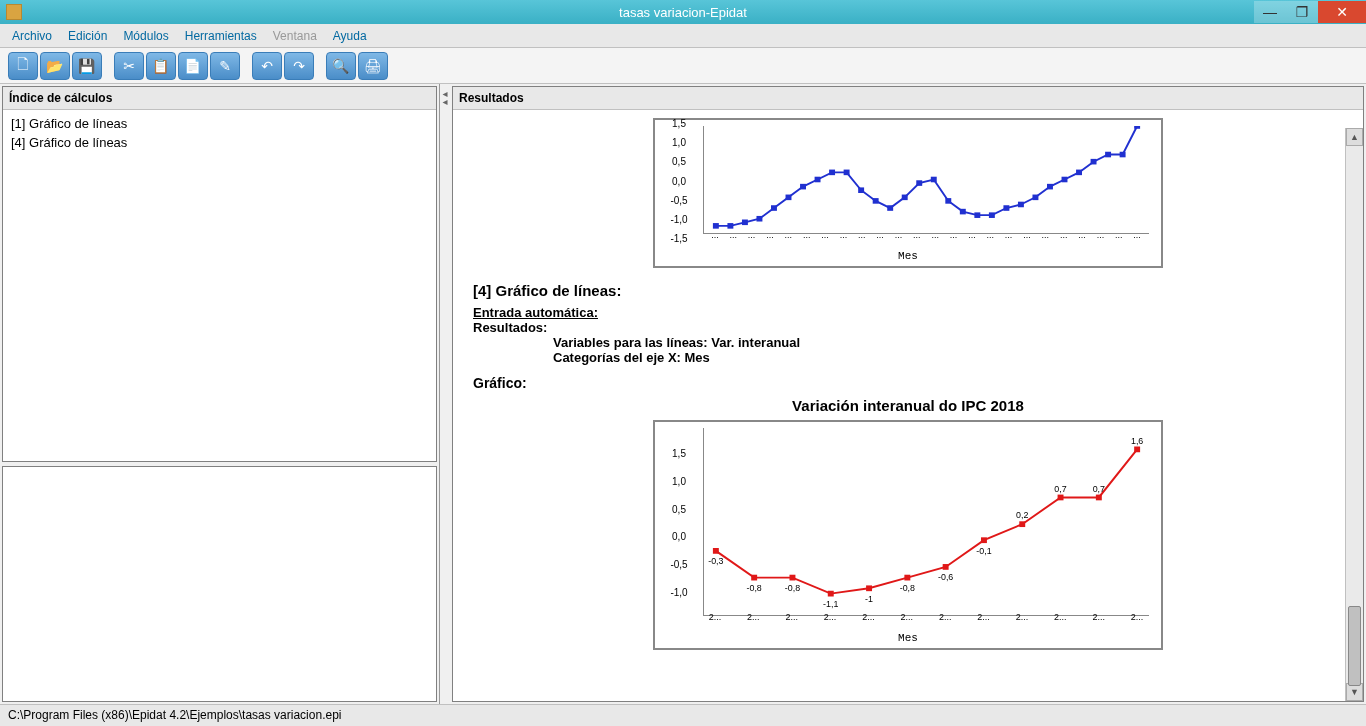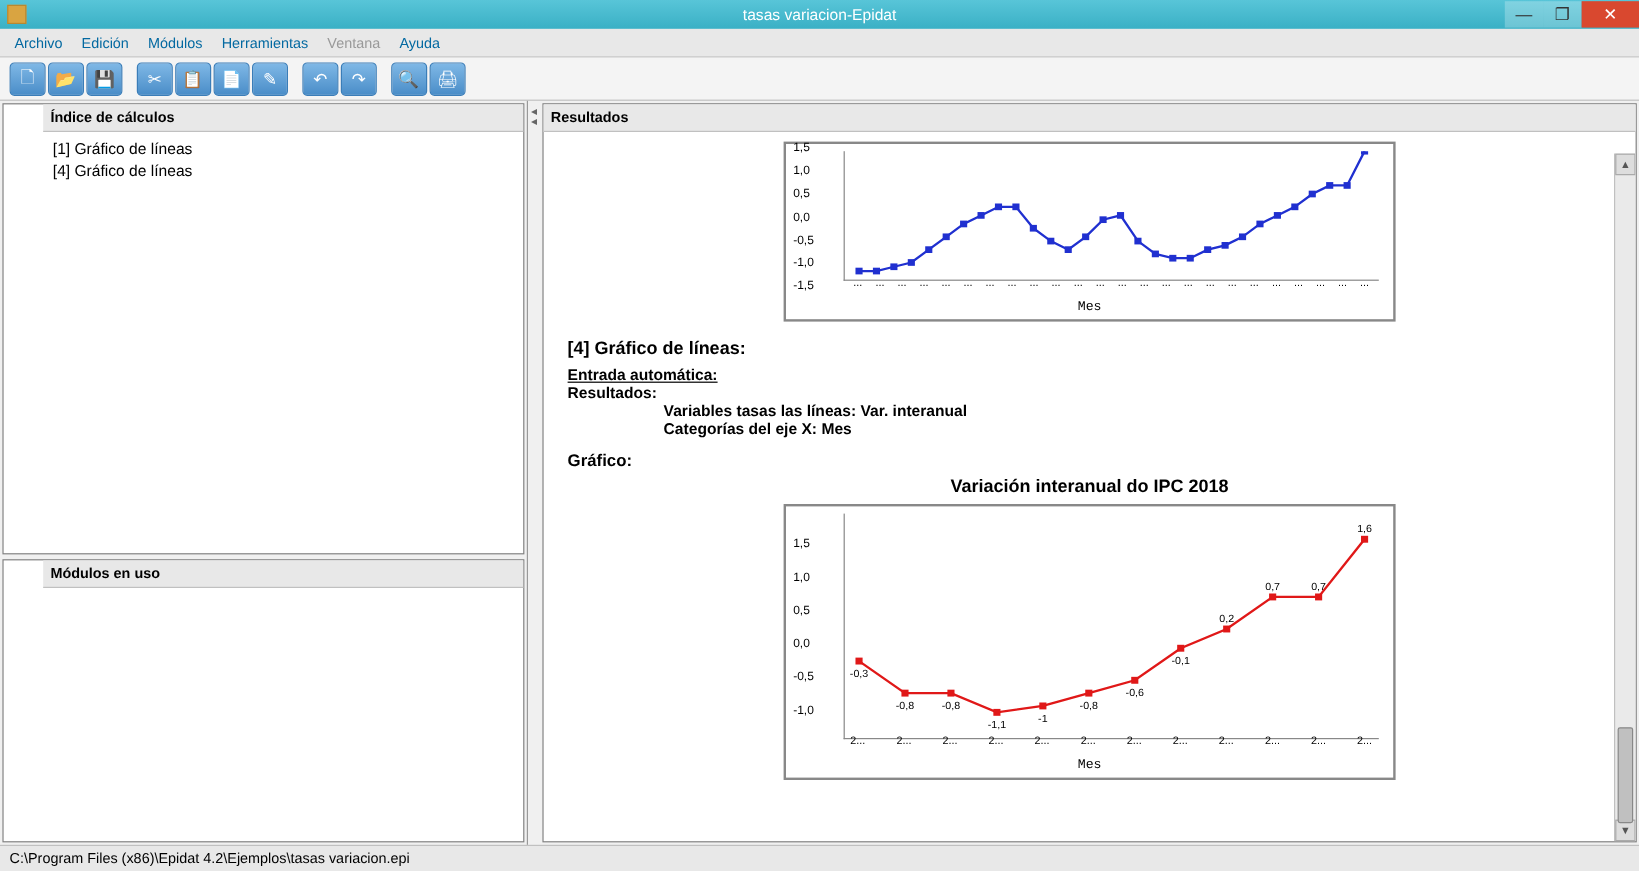--- a/index.html
+++ b/index.html
@@ -17,21 +17,21 @@
   .menu-item { padding: 3px 8px; color: #0369a1; cursor: default; }
   .menu-item.disabled { color: #999; }
   
   .toolbar { height: 36px; background: #f4f4f4; display: flex; align-items: center; gap: 2px; padding: 2px 8px; border-bottom: 1px solid #c0c0c0; }
   .tb-btn { width: 30px; height: 28px; background: linear-gradient(#7fb8e6, #4a8dc8); border: 1px solid #3a7db8; border-radius: 4px; display: flex; align-items: center; justify-content: center; color: #fff; font-size: 14px; }
   .tb-sep { width: 8px; }
   
   .main-area { display: flex; height: calc(726px - 24px - 24px - 36px - 22px); }
   
   .left-col { width: 440px; display: flex; flex-direction: column; border-right: 1px solid #999; }
-  .panel { border: 1px solid #808080; margin: 2px; background: #fff; display: flex; flex-direction: column; padding-left: 33px; }
+  .panel { border: 1px solid #808080; margin: 2px; background: #fff; display: flex; flex-direction: column; }
   .panel-header { background: #e8e8e8; padding: 4px 6px; font-weight: bold; font-size: 12px; border-bottom: 1px solid #c0c0c0; }
   .panel-body { flex: 1; overflow: auto; padding: 4px; }
   .panel-indice { flex: 1.6; }
   .panel-modulos { flex: 1; }
   .indice-item { padding: 2px 4px; color: #000; font-size: 13px; }
   
   .divider { width: 10px; display: flex; align-items: flex-start; justify-content: center; padding-top: 6px; }
   .divider-arrow { font-size: 10px; color: #666; line-height: 8px; }
   
   .right-col { flex: 1; display: flex; flex-direction: column; }
@@ -42,21 +42,21 @@
   .scroll-arrow { height: 18px; background: #ddd; border: 1px solid #aaa; display: flex; align-items: center; justify-content: center; font-size: 9px; color: #555; }
   .scroll-track { flex: 1; position: relative; }
   .scroll-thumb { position: absolute; left: 2px; right: 2px; top: 460px; height: 80px; background: #c0c0c0; border: 1px solid #888; border-radius: 2px; }
   
   .chart-box { border: 2px solid #888; padding: 4px 4px 4px 4px; margin: 0 auto 10px; background: #fff; position: relative; }
   .chart-box.top { width: 510px; height: 150px; }
   .chart-box.bottom { width: 510px; height: 230px; }
   .chart-title { text-align: center; font-weight: bold; font-size: 15px; margin: 6px 0; }
   .chart-area { position: relative; width: 100%; height: 100%; }
   .y-axis { position: absolute; left: 0; top: 0; bottom: 28px; width: 42px; }
-  .y-tick { position: absolute; right: 4px; font-size: 10px; text-align: left; width: 36px; }
+  .y-tick { position: absolute; right: 4px; font-size: 10px; text-align: center; width: 36px; }
   .plot-region { position: absolute; left: 44px; right: 8px; top: 2px; bottom: 28px; border-left: 1px solid #888; border-bottom: 1px solid #888; }
   .x-label { position: absolute; bottom: 12px; left: 0; right: 0; text-align: center; font-size: 11px; font-family: Liberation Mono, monospace; }
   .x-ticks { position: absolute; left: 44px; right: 8px; bottom: 22px; height: 10px; }
   .x-tick { position: absolute; font-size: 9px; text-align: center; width: 20px; transform: translateX(-10px); }
   
   .section-title { font-weight: bold; font-size: 15px; margin: 14px 0 6px; }
   .entry-line { font-size: 13px; font-weight: bold; text-decoration: underline; margin-top: 4px; }
   .var-line { font-size: 13px; font-weight: bold; }
   .indent { margin-left: 80px; font-size: 13px; font-weight: bold; }
   .graf-label { font-size: 14px; font-weight: bold; margin-top: 10px; }
@@ -130,21 +130,20 @@
 <div class="main-area">
   <div class="left-col">
     <div class="panel panel-indice">
       <div class="panel-header">Índice de cálculos</div>
       <div class="panel-body">
         <div class="indice-item">[1] Gráfico de líneas</div>
         <div class="indice-item">[4] Gráfico de líneas</div>
       </div>
     </div>
     <div class="panel panel-modulos">
-      <div class="panel-header">Módulos en uso</div>
       <div class="panel-body"></div>
     </div>
   </div>
 
   <div class="divider">
     <div>
       <div class="divider-arrow">◂</div>
       <div class="divider-arrow">◂</div>
     </div>
   </div>
@@ -227,21 +226,21 @@
                   <div class="x-tick" style="left: 93.2174%;">...</div>
                   <div class="x-tick" style="left: 97.3333%;">...</div>
                 </div>
               <div class="x-label" style="bottom:0">Mes</div>
             </div>
           </div>
 
           <div class="section-title">[4] Gráfico de líneas:</div>
           <div class="entry-line">Entrada automática:</div>
           <div class="var-line">Resultados:</div>
-          <div class="indent">Variables tasas las líneas: Var. interanual</div>
+          <div class="indent">Variables para las líneas: Var. interanual</div>
           <div class="indent">Categorías del eje X: Mes</div>
           <div class="graf-label">Gráfico:</div>
 
           <div class="chart-title">Variación interanual do IPC 2018</div>
           <div class="chart-box bottom">
             <div class="chart-area">
               <div class="y-axis" id="yaxis2">
                   <div class="y-tick" style="top: 161.143px;">-1,0</div>
                   <div class="y-tick" style="top: 133.286px;">-0,5</div>
                   <div class="y-tick" style="top: 105.429px;">0,0</div>

